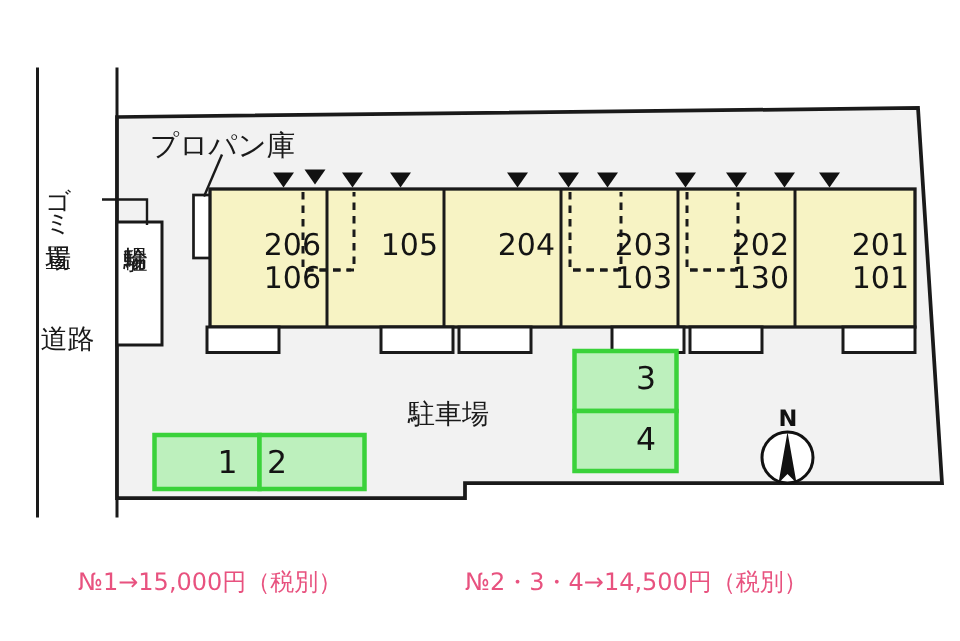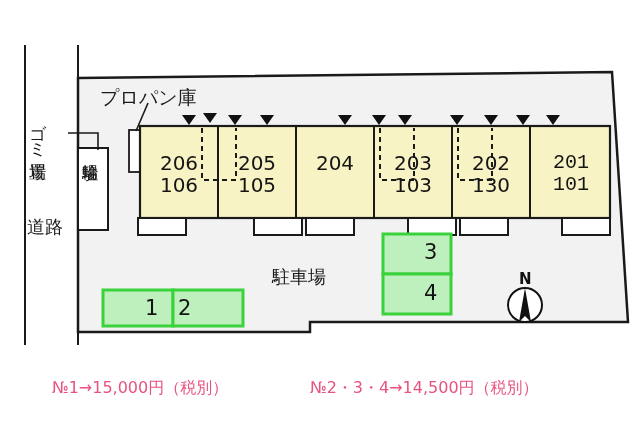--- a/index.html
+++ b/index.html
@@ -28,21 +28,21 @@
     writing-mode:vertical-rl;
     text-orientation:upright;
     color:#1a1a1a;
     line-height:1.02;
     letter-spacing:0px;
     white-space:nowrap;
     user-select:none;
   }
   .unit-no{
     position:absolute;
-    text-align:center;
+    text-align:right;
     color:#141414;
     font-size:20px;
     letter-spacing:0px;
     line-height:22px;
     font-family:"DejaVu Sans","Liberation Sans",sans-serif;
   }
   .park-no{
     position:absolute;
     color:#141414;
     font-size:21px;
@@ -156,35 +156,34 @@
 
 <div class="lbl" style="left:27px;top:218px;font-size:18px;">道路</div>
 
 <div class="lbl" style="left:272px;top:268px;font-size:18px;">駐車場</div>
 
 <div class="unit-no" style="left:144px;top:152px;width:70px;">
   <div>206</div>
   <div>106</div>
 </div>
 <div class="unit-no" style="left:222px;top:152px;width:70px;">
-  <div>205</div>
   <div>105</div>
 </div>
 <div class="unit-no" style="left:300px;top:152px;width:70px;">
   <div>204</div>
 </div>
 <div class="unit-no" style="left:378px;top:152px;width:70px;">
   <div>203</div>
   <div>103</div>
 </div>
 <div class="unit-no" style="left:456px;top:152px;width:70px;">
   <div>202</div>
   <div>130</div>
 </div>
-<div class="unit-no" style="left:536px;top:152px;width:70px;font-family:Liberation Mono, monospace;">
+<div class="unit-no" style="left:536px;top:152px;width:70px;">
   <div>201</div>
   <div>101</div>
 </div>
 
 <div class="park-no" style="left:145px;top:298px;">1</div>
 <div class="park-no" style="left:178px;top:298px;">2</div>
 <div class="park-no" style="left:424px;top:242px;">3</div>
 <div class="park-no" style="left:424px;top:283px;">4</div>
 
 <div class="compass-n" style="left:519px;top:270px;">N</div>

